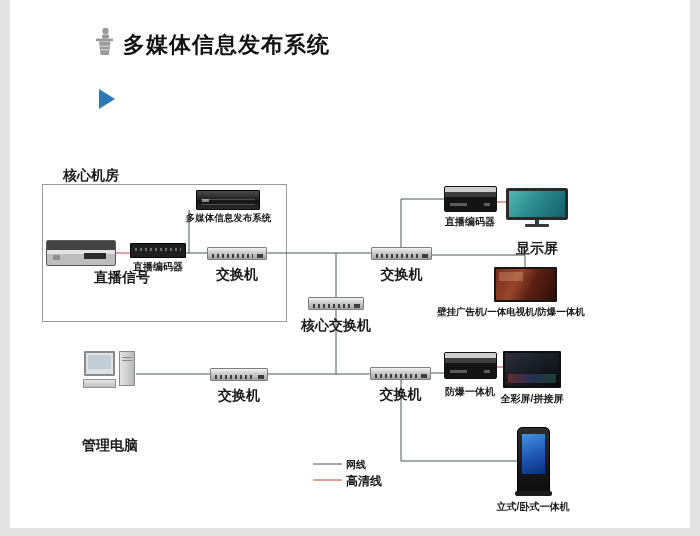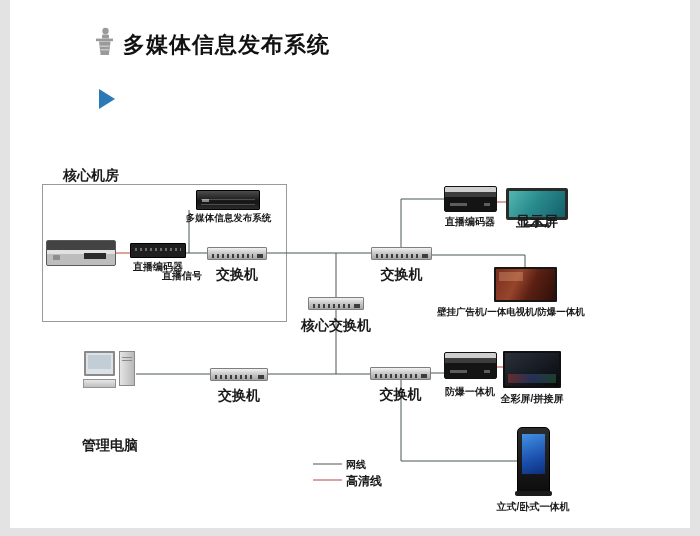--- a/index.html
+++ b/index.html
@@ -117,39 +117,39 @@
   .pc-monitor::after { content:""; position:absolute; left:2px; top:2px; right:2px; bottom:5px; background:#c2cdd6; }
   .pc-kb { position:absolute; left:-1px; top:28px; width:31px; height:7px; background:linear-gradient(#e6e6e6,#bfbfbf); border:1px solid #949494; }
   .pc-tower { position:absolute; right:1px; top:0; width:14px; height:33px; background:linear-gradient(90deg,#e4e4e4,#b9b9b9); border:1px solid #8a8a8a; }
   .pc-tower::after { content:""; position:absolute; left:2px; top:3px; right:2px; height:6px; background:repeating-linear-gradient(0deg,#8a8a8a 0 1px,transparent 1px 3px); }
 
   
   #room-label        { left:63px;  top:166px; text-align:left; }
   #dev-server        { left:196px; top:190px; width:64px; height:20px; }
   #server-label      { left:158px; top:212px; width:141px; font-size:9.5px; }
   #dev-player        { left:46px;  top:240px; width:70px; height:26px; }
-  #player-label      { left:42px;  top:269px; width:160px; font-size:10px; text-align:right; }
+  #player-label      { left:42px;  top:269px; width:160px; font-size:14px; text-align:center;font-family:Liberation Serif, serif; }
   #dev-encoder       { left:130px; top:243px; width:56px; height:15px; }
   #encoder-label     { left:126px; top:260px; width:64px; font-size:10px; }
   #dev-room-switch   { left:207px; top:247px; width:60px; height:13px; }
   #room-switch-label { left:207px; top:265px; width:60px; }
   #dev-core-switch   { left:308px; top:297px; width:56px; height:13px; }
   #core-switch-label { left:294px; top:316px; width:84px; }
   #dev-pc            { left:84px;  top:351px; width:52px; height:38px; }
   #pc-label          { left:80px;  top:391px; width:60px;margin-top:45px; }
   #dev-bottom-switch { left:210px; top:368px; width:58px; height:13px; }
   #bottom-switch-label { left:210px; top:386px; width:58px; }
   #dev-rt-switch     { left:371px; top:247px; width:61px; height:13px; }
   #rt-switch-label   { left:371px; top:265px; width:61px; }
   #dev-rb-switch     { left:370px; top:367px; width:61px; height:13px; }
   #rb-switch-label   { left:370px; top:385px; width:61px; }
   #dev-mm-controller { left:444px; top:186px; width:53px; height:26px; }
   #mm-controller-label { left:428px; top:215px; width:84px; font-size:10px; }
   #dev-display       { left:506px; top:188px; width:62px; height:32px; }
-  #display-label     { left:503px; top:212px; width:68px; }
+  #display-label     { left:503px; top:239px; width:68px; }
   #dev-wall-ad       { left:494px; top:267px; width:63px; height:35px; }
   #wall-ad-label     { left:437px; top:306px; width:180px; font-size:9.5px; text-align:left; }
   #dev-fc-controller { left:444px; top:352px; width:53px; height:27px; }
   #fc-controller-label { left:428px; top:385px; width:84px; font-size:10px; }
   #dev-fc-screen     { left:503px; top:351px; width:58px; height:37px; }
   #fc-screen-label   { left:490px; top:392px; width:84px; font-size:10px; }
   #dev-kiosk         { left:517px; top:427px; width:33px; height:68px; }
   #kiosk-label       { left:477px; top:500px; width:112px; font-size:10px; }
   #legend-net-label  { left:346px; top:458px; width:60px; font-size:10px; text-align:left; }
   #legend-hd-label   { left:346px; top:474px; width:60px; font-size:12px; text-align:left; }

